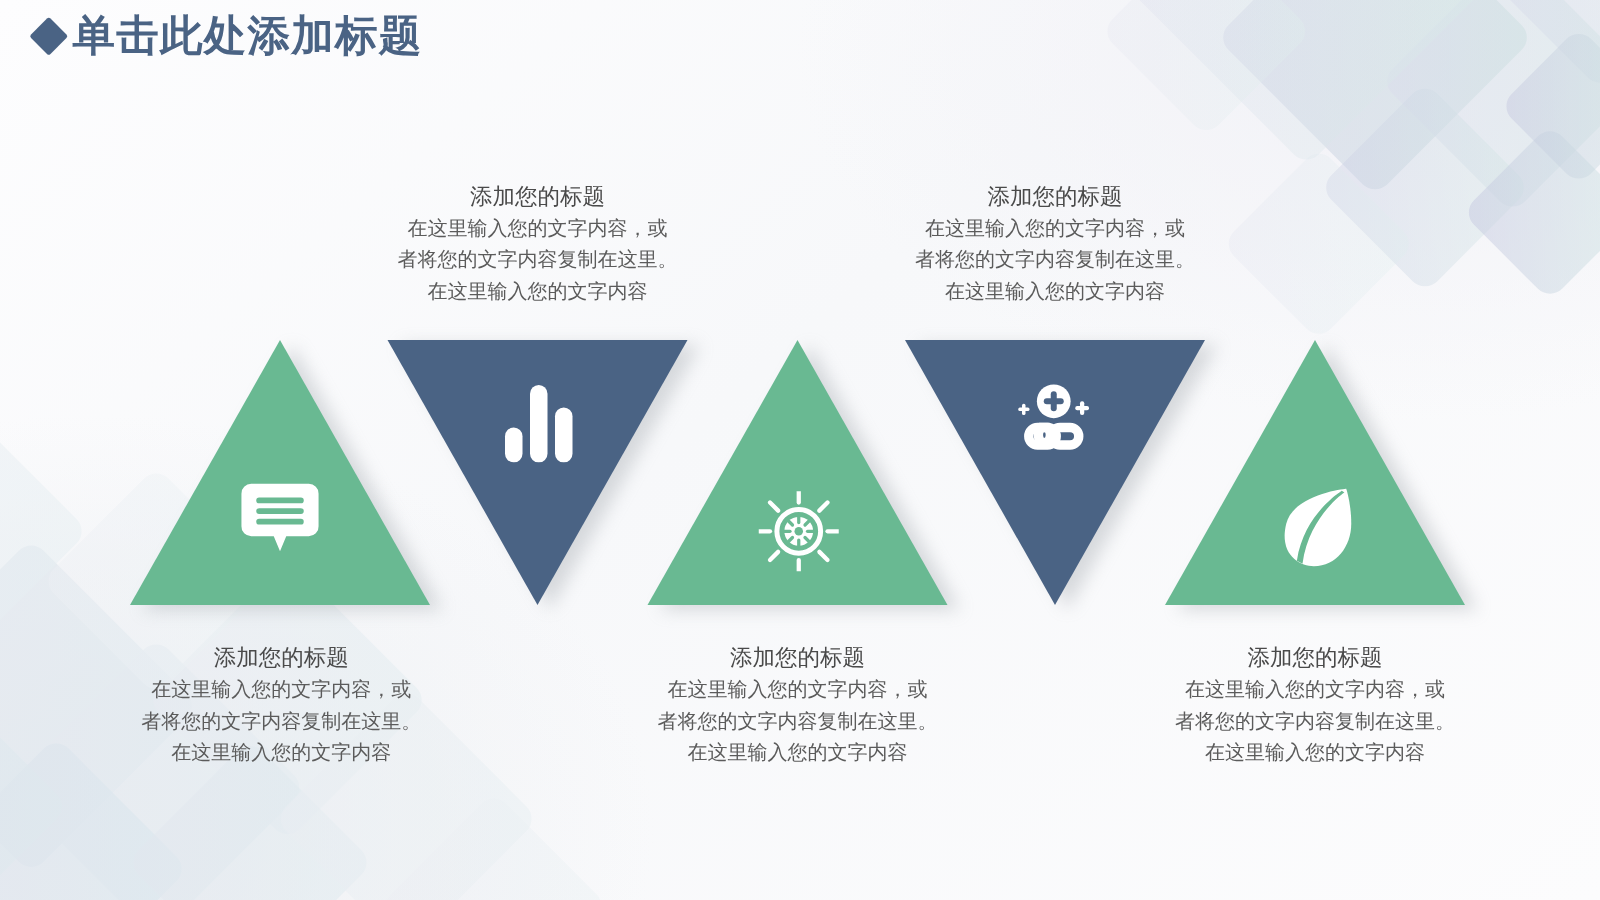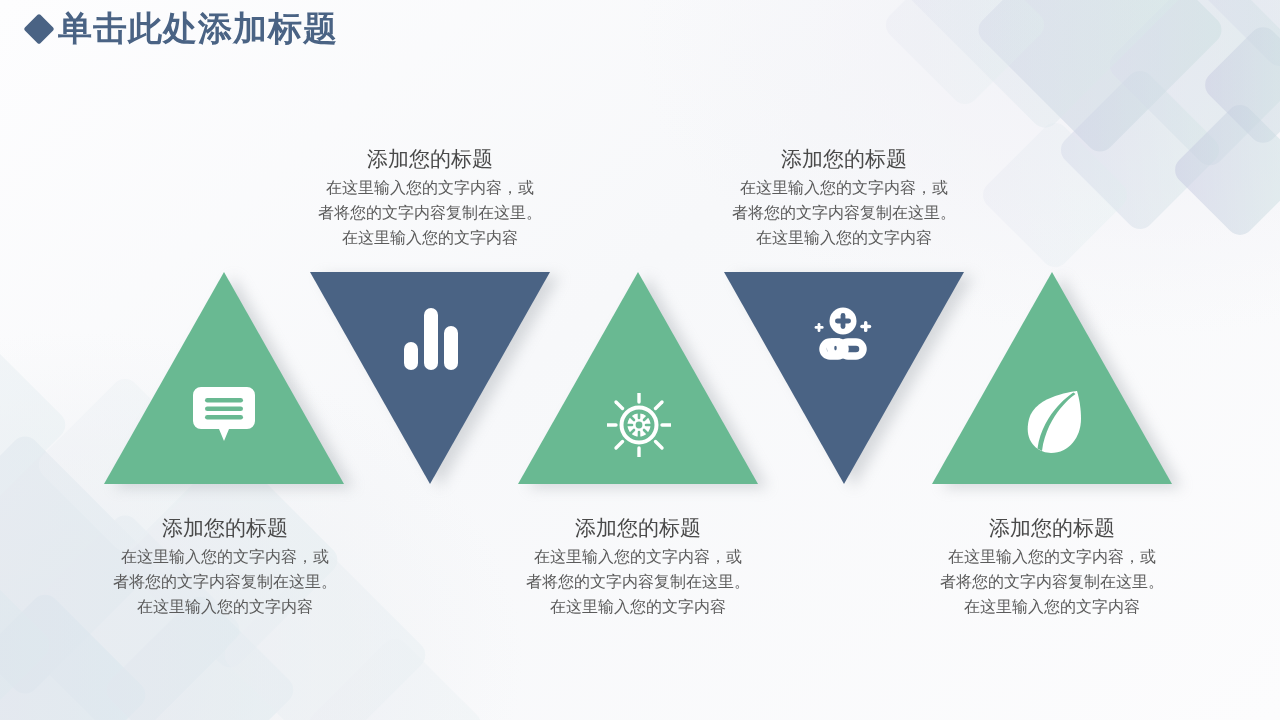--- a/index.html
+++ b/index.html
@@ -81,21 +81,21 @@
     align-items: center;
     justify-content: center;
   }
 
   
   .txt-block {
     position: absolute;
     text-align: center;
   }
   .txt-head {
-    font-size: 21px;
+    font-size: 18px;
     color: #4a4a4a;
     line-height: 1.35;
     margin-bottom: 3px;
     white-space: nowrap;
   }
   .txt-body {
     font-size: 16px;
     color: #5b5b5b;
     line-height: 1.55;
   }

